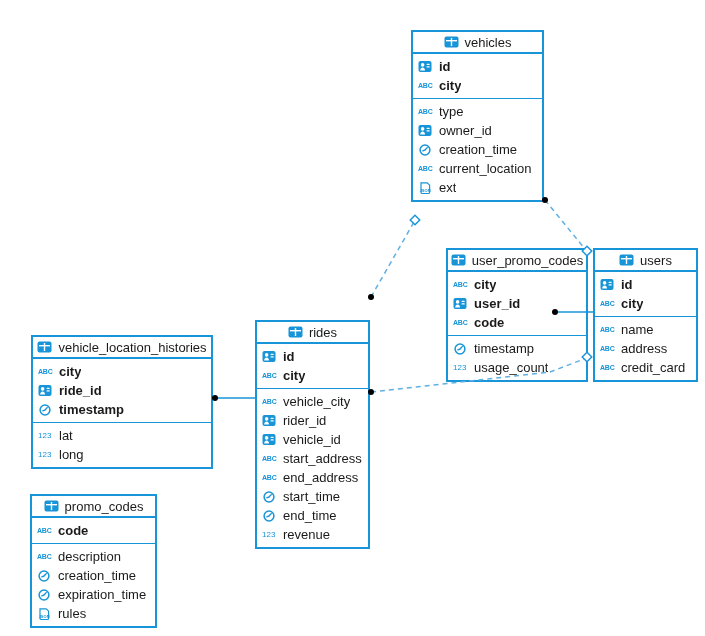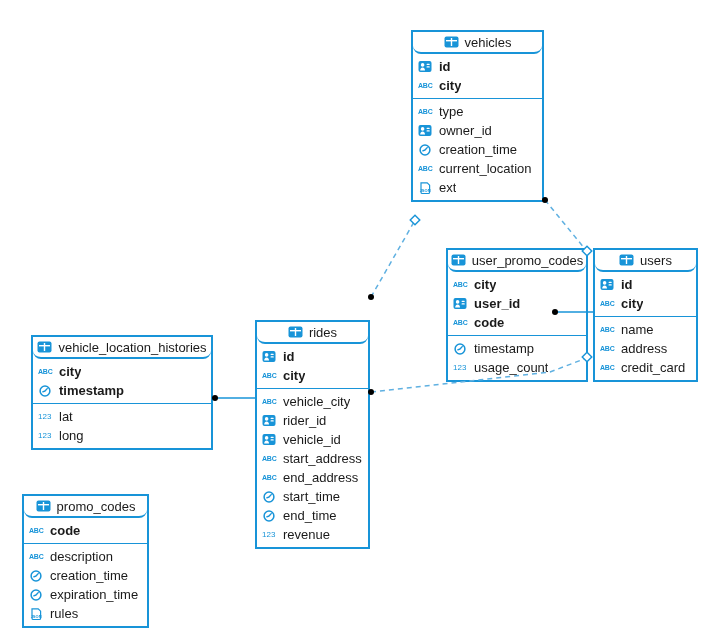--- a/index.html
+++ b/index.html
@@ -9,21 +9,21 @@
     font-family:"Liberation Sans","DejaVu Sans",sans-serif;color:#1a1a1a;
   }
   .rel-layer{position:absolute;left:0;top:0;width:705px;height:636px;z-index:3;pointer-events:none;}
   .rel-layer g{pointer-events:all;}
   .tbl{
     position:absolute;z-index:2;background:#fff;border:2px solid var(--blue);
     box-sizing:border-box;font-size:13px;
   }
   .tbl-header{
     height:20px;display:flex;align-items:center;justify-content:center;gap:5px;
-    border-bottom:2px solid var(--blue);padding:0 4px;white-space:nowrap;border-radius:8px;
+    border-bottom:2px solid var(--blue);padding:0 4px;white-space:nowrap;
   }
   .t-name{font-size:13px;}
   .sec{padding:3px 0;}
   .sec.fields{border-top:1px solid var(--blue);}
   .row{display:flex;align-items:center;gap:5px;height:19px;padding:0 5px;white-space:nowrap;}
   .row.key .f-name{font-weight:700;}
   .f-icon{width:16px;min-width:16px;display:inline-flex;align-items:center;justify-content:flex-start;}
   .f-name{overflow:hidden;}
   .txticon{font-size:7px;font-weight:700;color:var(--blue);letter-spacing:-0.2px;line-height:1;}
   .numicon{font-size:8px;font-weight:400;color:var(--blue);line-height:1;}
@@ -354,20 +354,32 @@
       </div>
       <div class="sec keys">
         <div class="row key">
           <span class="f-icon">
             <span class="txticon">ABC</span>
           </span>
           <span class="f-name">city</span>
         </div>
         <div class="row key">
           <span class="f-icon">
+            <svg width="14" height="13" viewBox="0 0 14 13">
+              <rect x="0.5" y="1" width="13" height="11" rx="2" fill="#1894D8"></rect>
+              <circle cx="4.6" cy="4.9" r="1.8" fill="#fff"></circle>
+              <path d="M2.2 10.6 C2.2 8.4 3.4 7.4 4.6 7.4 C5.8 7.4 7 8.4 7 10.6 Z" fill="#fff"></path>
+              <rect x="8.5" y="3.7" width="3.3" height="1.3" rx="0.65" fill="#fff"></rect>
+              <rect x="8.5" y="6.3" width="3.3" height="1.3" rx="0.65" fill="#fff"></rect>
+            </svg>
+          </span>
+          <span class="f-name">ride_id</span>
+        </div>
+        <div class="row key">
+          <span class="f-icon">
             <svg width="14" height="14" viewBox="0 0 14 14">
               <circle cx="7" cy="7" r="4.9" fill="none" stroke="#1894D8" stroke-width="1.5"></circle>
               <path d="M7 7 L9.2 4.6 M7 7 L4.8 7.8" stroke="#1894D8" stroke-width="1.4" stroke-linecap="round" fill="none"></path>
             </svg>
           </span>
           <span class="f-name">timestamp</span>
         </div>
       </div>
       <div class="sec fields">
         <div class="row">
@@ -377,21 +389,21 @@
           <span class="f-name">lat</span>
         </div>
         <div class="row">
           <span class="f-icon">
             <span class="numicon">123</span>
           </span>
           <span class="f-name">long</span>
         </div>
       </div>
     </div>
-    <div class="tbl" style="left: 22px; top: 494px; width: 127px;">
+    <div class="tbl" style="left: 30px; top: 494px; width: 127px;">
       <div class="tbl-header">
         <span class="f-icon">
           <svg width="15" height="12" viewBox="0 0 15 12">
             <rect x="0.5" y="0.5" width="14" height="11" rx="2" fill="#1894D8"></rect>
             <line x1="2" y1="4.7" x2="13" y2="4.7" stroke="#fff" stroke-width="1.4"></line>
             <line x1="7.5" y1="2" x2="7.5" y2="10" stroke="#fff" stroke-width="1.4"></line>
           </svg>
         </span>
         <span class="t-name">promo_codes</span>
       </div>

